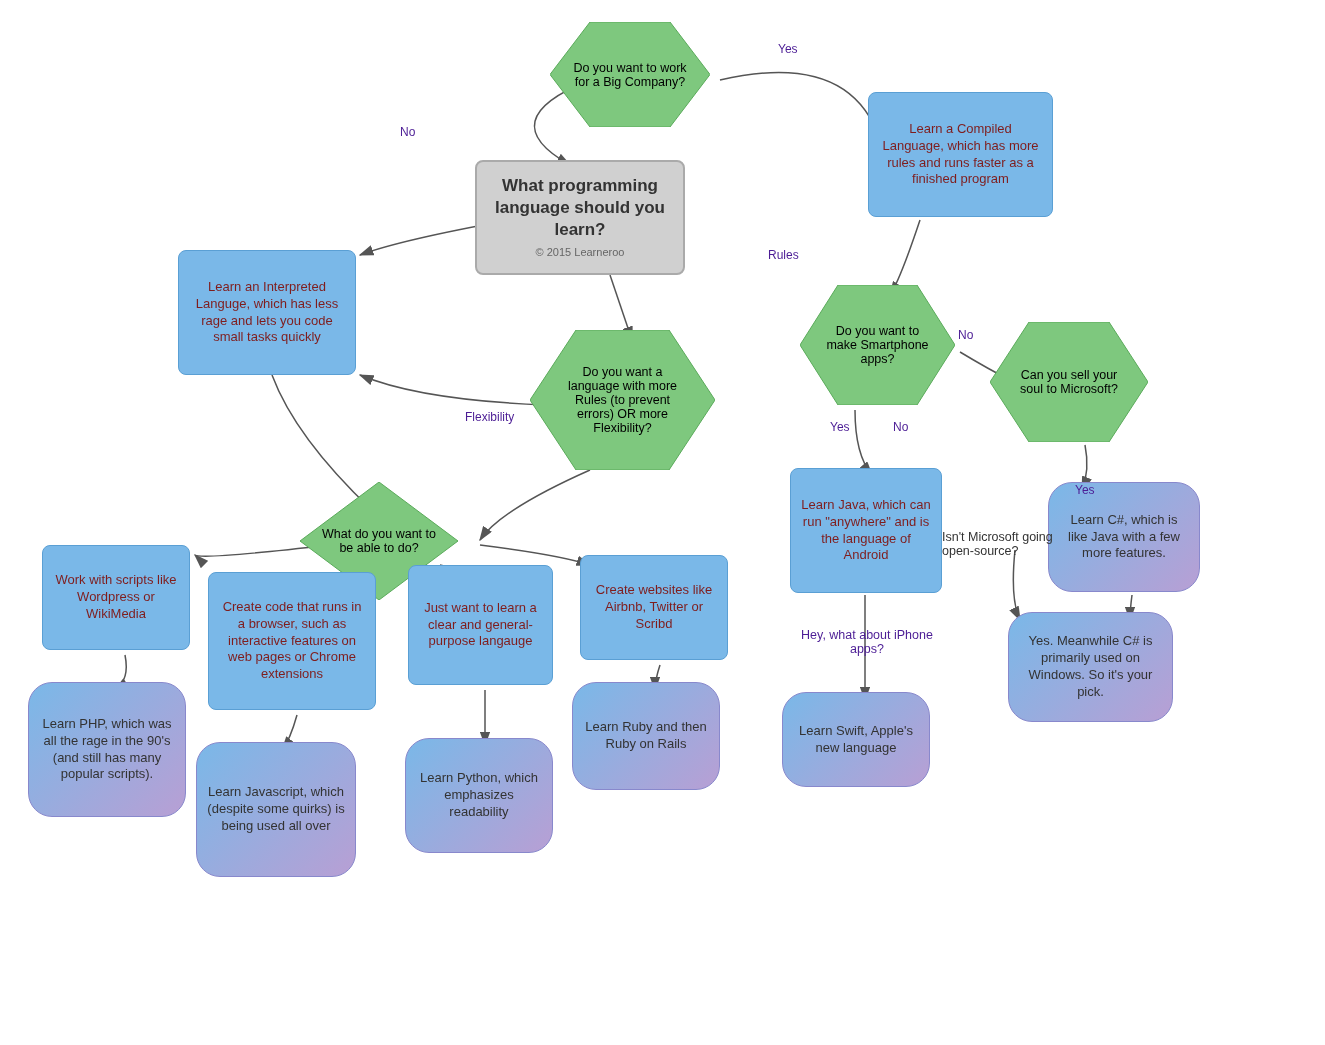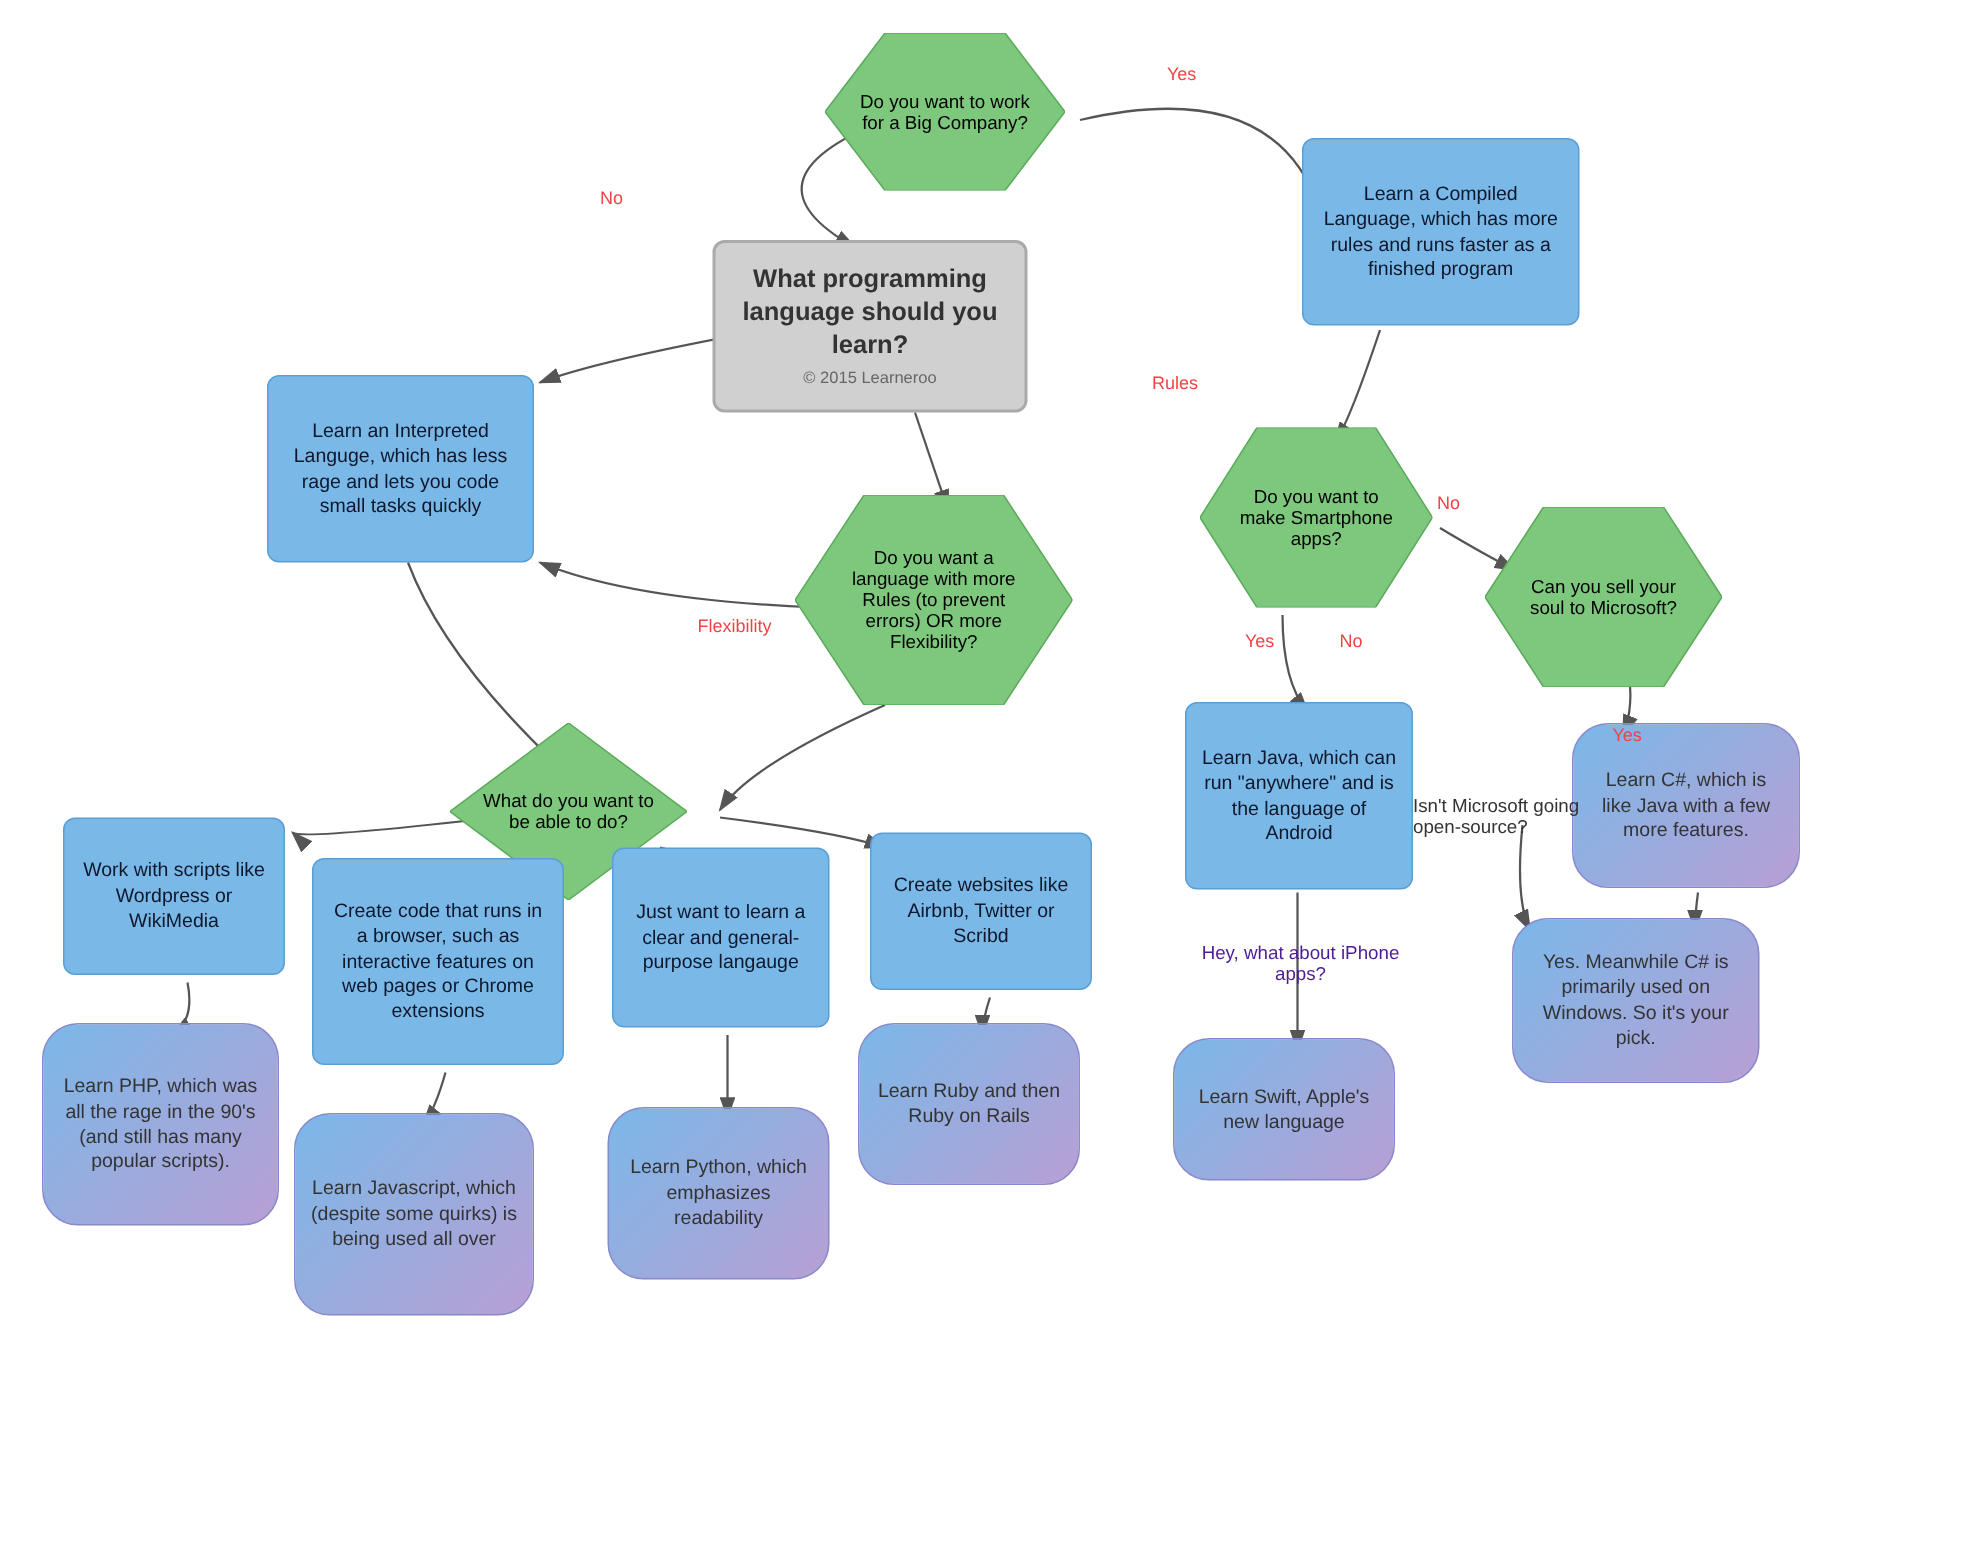--- a/index.html
+++ b/index.html
@@ -30,42 +30,42 @@
       display: flex;
       align-items: center;
       justify-content: center;
       text-align: center;
       font-size: 13px;
       line-height: 1.3;
     }
     .node-rect-blue {
       background: #7ab8e8;
       border-radius: 8px;
-      color: #0f172a;
+      color: #7f1d1d;
       border: 1px solid #5a9fd4;
     }
     .node-rect-purple {
       background: linear-gradient(135deg, #7ab8e8, #b89fd4);
       border-radius: 24px;
       color: #333;
       border: 1px solid #8888cc;
     }
     .node-rect-gray {
       background: #d0d0d0;
       border-radius: 8px;
       color: #333;
       border: 2px solid #aaa;
       font-weight: bold;
       font-size: 18px;
     }
     .arrow-label {
       position: absolute;
       z-index: 3;
       font-size: 12px;
-      color: #ef4444;
+      color: #4c1d95;
       background: transparent;
     }
   </style>
 </head>
 <body>
 
 <div id="diagram-container">
   <svg id="arrows">
 
     <defs>
@@ -148,21 +148,21 @@
     <div style="position:relative;z-index:1;text-align:center;font-size:12.5px;padding:8px 26px;">Do you want a language with more Rules (to prevent errors) OR more Flexibility?</div>
   </div>
 
   <div style="position:absolute;left:800px;top:285px;width:155px;height:120px;z-index:2;display:flex;align-items:center;justify-content:center;">
     <svg width="155" height="120" style="position:absolute;top:0;left:0;">
       <polygon points="38,0 117,0 155,60 117,120 38,120 0,60" fill="#7ec87e" stroke="#5aaa5a" stroke-width="1"></polygon>
     </svg>
     <div style="position:relative;z-index:1;text-align:center;font-size:12.5px;padding:8px 22px;">Do you want to make Smartphone apps?</div>
   </div>
 
-  <div style="position:absolute;left:990px;top:322px;width:158px;height:120px;z-index:2;display:flex;align-items:center;justify-content:center;margin-top:16px;">
+  <div style="position:absolute;left:990px;top:322px;width:158px;height:120px;z-index:2;display:flex;align-items:center;justify-content:center;">
     <svg width="158" height="120" style="position:absolute;top:0;left:0;">
       <polygon points="39,0 119,0 158,60 119,120 39,120 0,60" fill="#7ec87e" stroke="#5aaa5a" stroke-width="1"></polygon>
     </svg>
     <div style="position:relative;z-index:1;text-align:center;font-size:12.5px;padding:8px 22px;">Can you sell your soul to Microsoft?</div>
   </div>
 
   <div style="position:absolute;left:300px;top:482px;width:158px;height:118px;z-index:2;display:flex;align-items:center;justify-content:center;">
     <svg width="158" height="118" style="position:absolute;top:0;left:0;">
       <polygon points="79,0 158,59 79,118 0,59" fill="#7ec87e" stroke="#5aaa5a" stroke-width="1"></polygon>
     </svg>

